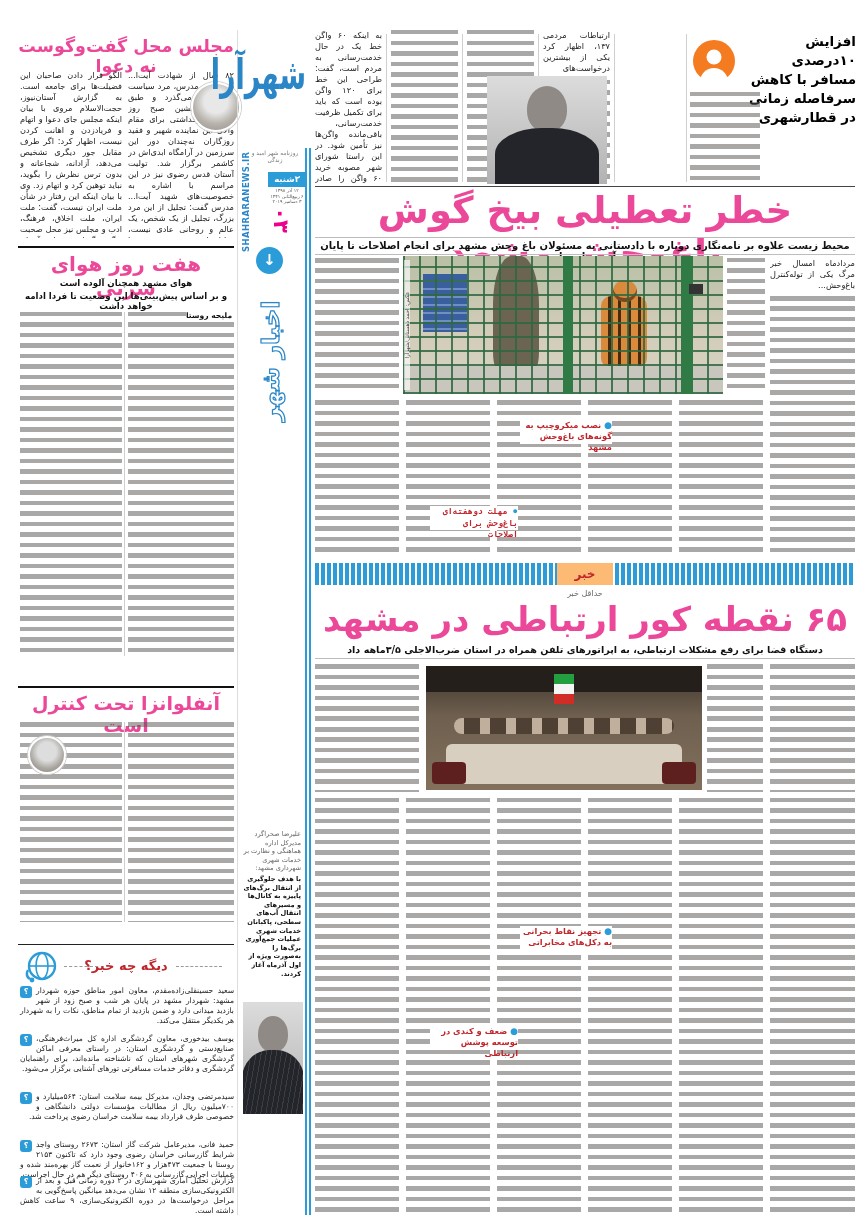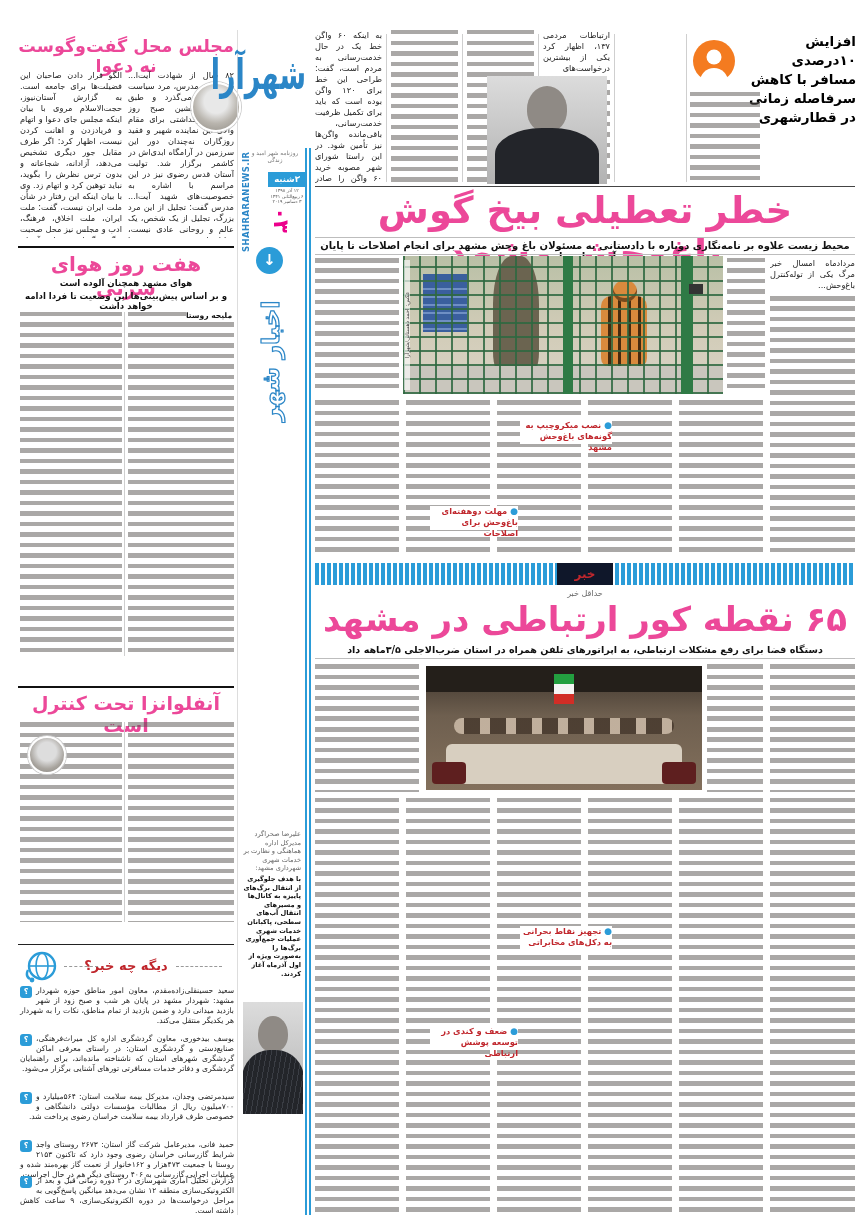--- a/index.html
+++ b/index.html
@@ -160,24 +160,24 @@
   <div class="abs ph" style="left:770px;top:296px;width:85px;height:262px;"></div>
   <div class="abs ph" style="left:792px;top:258px;width:0px;height:0px;"></div>
   <div class="abs ph" style="left:727px;top:258px;width:38px;height:134px;"></div>
   <div class="abs ph" style="left:315px;top:258px;width:84px;height:136px;"></div>
   <div class="abs ph" style="left:315px;top:400px;width:84px;height:158px;"></div>
   <div class="abs ph" style="left:406px;top:400px;width:84px;height:158px;"></div>
   <div class="abs ph" style="left:497px;top:400px;width:84px;height:158px;"></div>
   <div class="abs ph" style="left:588px;top:400px;width:84px;height:158px;"></div>
   <div class="abs ph" style="left:679px;top:400px;width:84px;height:158px;"></div>
   <div class="red-sub" style="left:520px;top:420px;width:92px;height:24px;"><span class="dot">●</span> <span>نصب میکروچیپ به گونه‌های باغ‌وحش مشهد</span></div>
-  <div class="red-sub" style="left:430px;top:506px;width:88px;height:24px;"><span class="dot">●</span> <span>مهلت دوهفته‌ای باغ‌وحش برای اصلاحات</span></div>
+  <div class="red-sub" style="left:430px;top:506px;width:88px;height:24px;font-family:Liberation Mono, monospace;"><span class="dot">●</span> <span>مهلت دوهفته‌ای باغ‌وحش برای اصلاحات</span></div>
 
   <div class="abs stripe-bar" style="left:315px;top:563px;width:540px;height:22px;"></div>
-  <div class="abs" style="left:557px;top:563px;width:56px;height:22px;background:#0f172a;text-align:center;line-height:22px;font-size:12px;font-weight:bold;color:#c0272d;">خبر</div>
+  <div class="abs" style="left:557px;top:563px;width:56px;height:22px;background:#fdba74;text-align:center;line-height:22px;font-size:12px;font-weight:bold;color:#c0272d;">خبر</div>
   <div class="abs" style="left:315px;top:589px;width:540px;text-align:center;font-size:8px;color:#666;">حداقل خبر</div>
 
   <div class="abs headline" style="left:315px;top:599px;width:540px;font-size:34px;">۶۵ نقطه کور ارتباطی در مشهد</div>
   <div class="abs kicker" style="left:315px;top:644px;width:540px;font-size:9.6px;">دستگاه قضا برای رفع مشکلات ارتباطی، به اپراتورهای تلفن همراه در استان ضرب‌الاجلی ۳/۵ماهه داد</div>
   <div class="hr-thin" style="left:315px;top:658px;width:540px;"></div>
 
   <div class="abs" style="left:426px;top:666px;width:276px;height:124px;background:linear-gradient(#3c332b,#6e5f4f 40%,#83705c);overflow:hidden;">
     <div class="abs" style="left:0;top:0;width:276px;height:26px;background:#241f1a;"></div>
     <div class="abs" style="left:128px;top:8px;width:20px;height:30px;background:linear-gradient(#239f40 0 33%,#f5f5f5 33% 66%,#d12d26 66%);"></div>
     <div class="abs" style="left:20px;top:78px;width:236px;height:40px;background:#d8cfc0;border-radius:6px;"></div>

